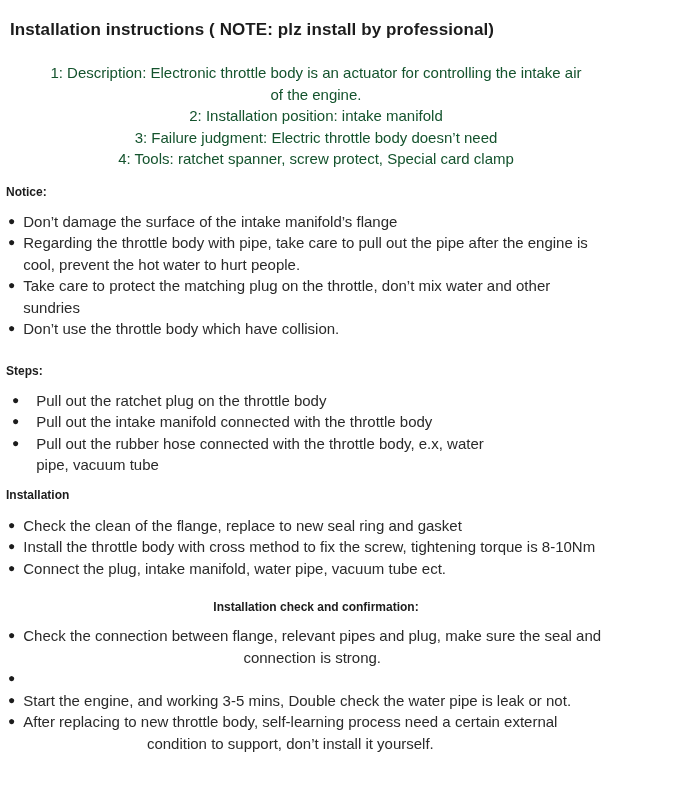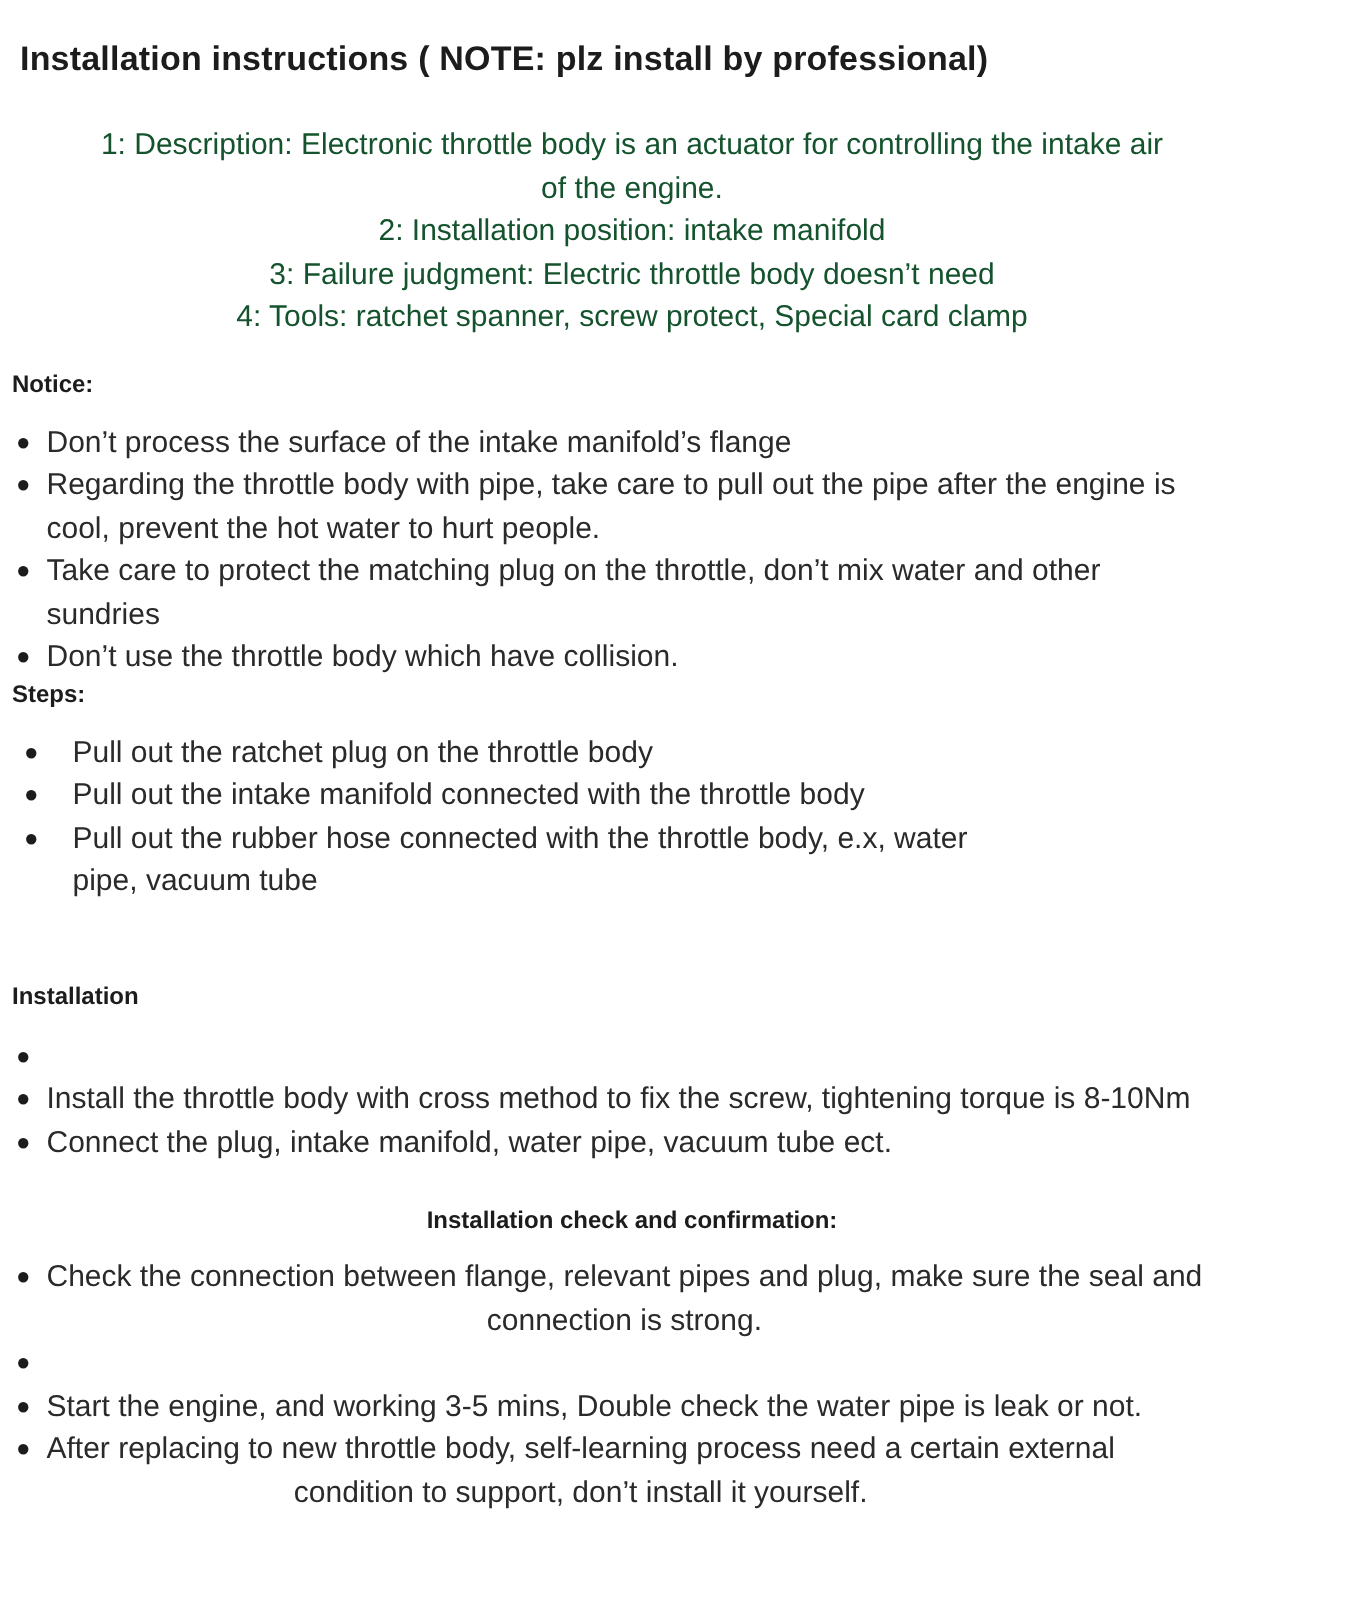--- a/index.html
+++ b/index.html
@@ -60,22 +60,22 @@
     color: #1c1c1c;
   }
   .wide-gap .bullet-glyph {
     margin-left: 6px;
     margin-right: 17px;
   }
   .bullet-text {
     white-space: pre-line;
   }
   .sec-notice   { margin-top: 15px; }
-  .sec-steps    { }
-  .sec-install  { margin-top: 39px; }
+  .sec-steps    { margin-top: 24px; }
+  .sec-install  { margin-top: 12px; }
   .sec-check    { margin-top: 21px; text-align: center; }
   .sec-install .bullet-list { margin-top: 13px; }
   .sec-check .bullet-list   { margin-top: 11px; }
 </style>
 </head>
 <body>
 
 <div class="page">
 
   <h1 class="doc-title">Installation instructions ( NOTE: plz install by professional)</h1>
@@ -86,21 +86,21 @@
     <p>2: Installation position: intake manifold</p>
     <p>3: Failure judgment: Electric throttle body doesn’t need</p>
     <p>4: Tools: ratchet spanner, screw protect, Special card clamp</p>
   </div>
 
   <section class="sec-notice">
     <h2 class="section-heading">Notice:</h2>
     <ul class="bullet-list">
       <li>
         <span class="bullet-glyph">●</span>
-        <span class="bullet-text">Don’t process the surface of the intake manifold’s flange</span>
+        <span class="bullet-text">Don’t damage the surface of the intake manifold’s flange</span>
       </li>
       <li>
         <span class="bullet-glyph">●</span>
         <span class="bullet-text">Regarding the throttle body with pipe, take care to pull out the pipe after the engine is
 cool, prevent the hot water to hurt people.</span>
       </li>
       <li>
         <span class="bullet-glyph">●</span>
         <span class="bullet-text">Take care to protect the matching plug on the throttle, don’t mix water and other
 sundries</span>
@@ -129,20 +129,21 @@
 pipe, vacuum tube</span>
       </li>
     </ul>
   </section>
 
   <section class="sec-install">
     <h2 class="section-heading">Installation</h2>
     <ul class="bullet-list">
       <li>
         <span class="bullet-glyph">●</span>
+        <span class="bullet-text">Check the clean of the flange, replace to new seal ring and gasket</span>
       </li>
       <li>
         <span class="bullet-glyph">●</span>
         <span class="bullet-text">Install the throttle body with cross method to fix the screw, tightening torque is 8-10Nm</span>
       </li>
       <li>
         <span class="bullet-glyph">●</span>
         <span class="bullet-text">Connect the plug, intake manifold, water pipe, vacuum tube ect.</span>
       </li>
     </ul>

